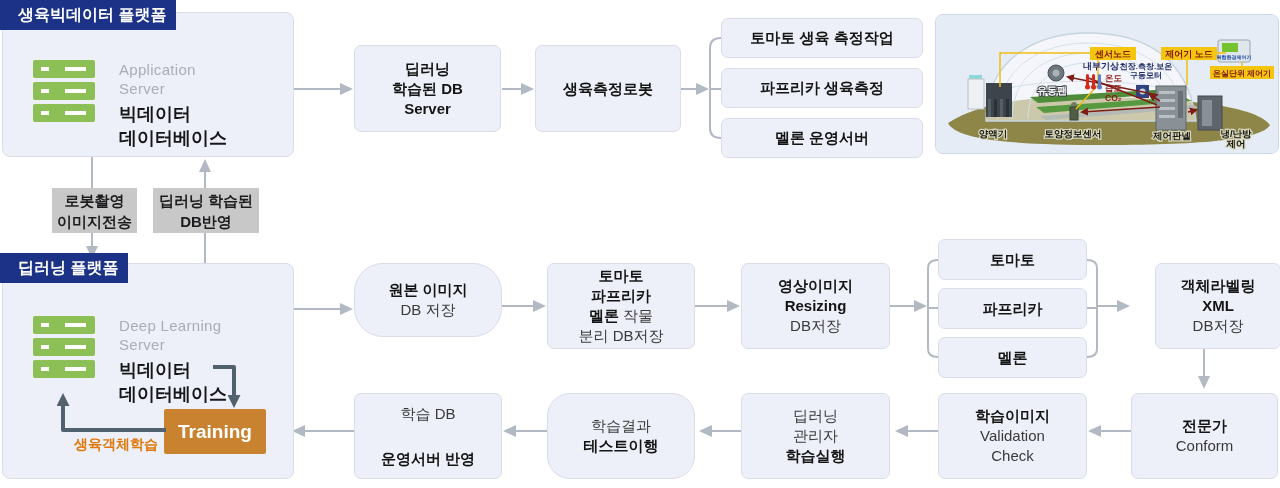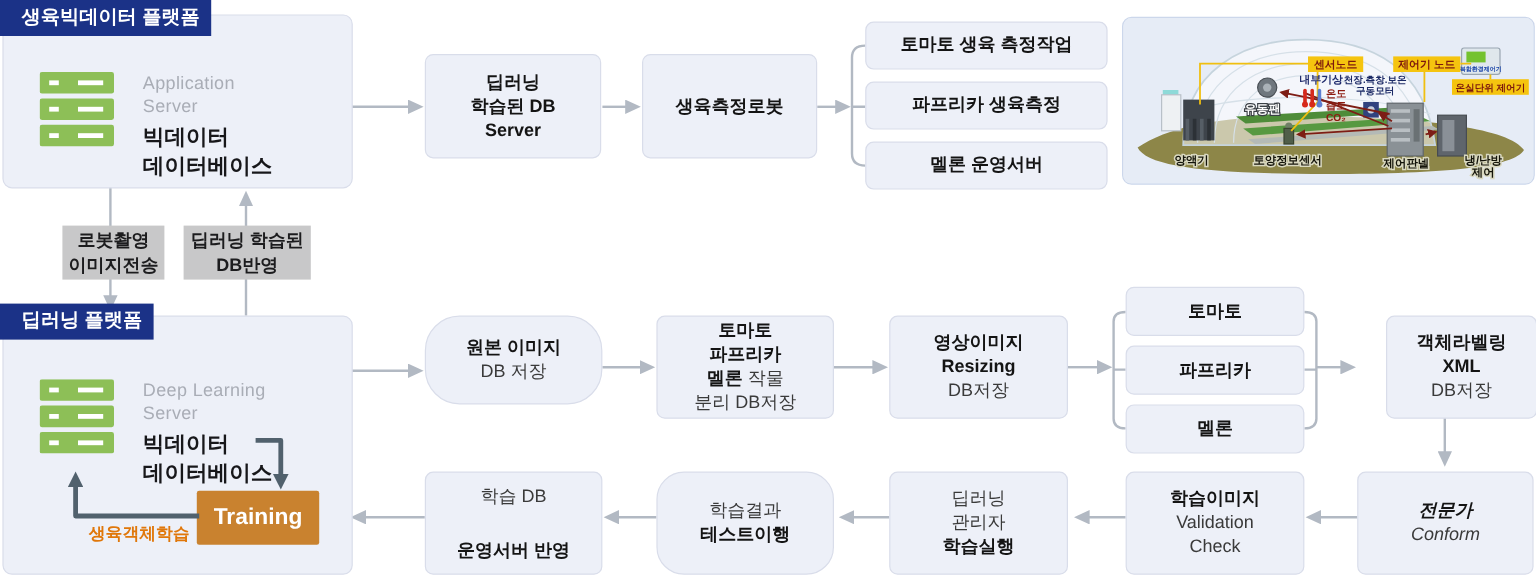--- a/index.html
+++ b/index.html
@@ -295,21 +295,21 @@
   </div>
   <div class="box" style="left:938px;top:337px;width:149px;height:41px;">
     <div class="b">멜론</div>
   </div>
   <div class="box" style="left:1131px;top:263px;width:126px;height:86px;margin-left:24px;">
     <div class="b">객체라벨링</div>
     <div class="b">XML</div>
     <div>DB저장</div>
   </div>
 
-  <div class="box" style="left:1131px;top:393px;width:147px;height:86px;font-style:italic;">
+  <div class="box" style="left:1131px;top:393px;width:147px;height:86px;">
     <div class="b">전문가</div>
     <div>Conform</div>
   </div>
   <div class="box" style="left:938px;top:393px;width:149px;height:86px;">
     <div class="b">학습이미지</div>
     <div>Validation</div>
     <div>Check</div>
   </div>
   <div class="box" style="left:741px;top:393px;width:149px;height:86px;">
     <div>딥러닝</div>

